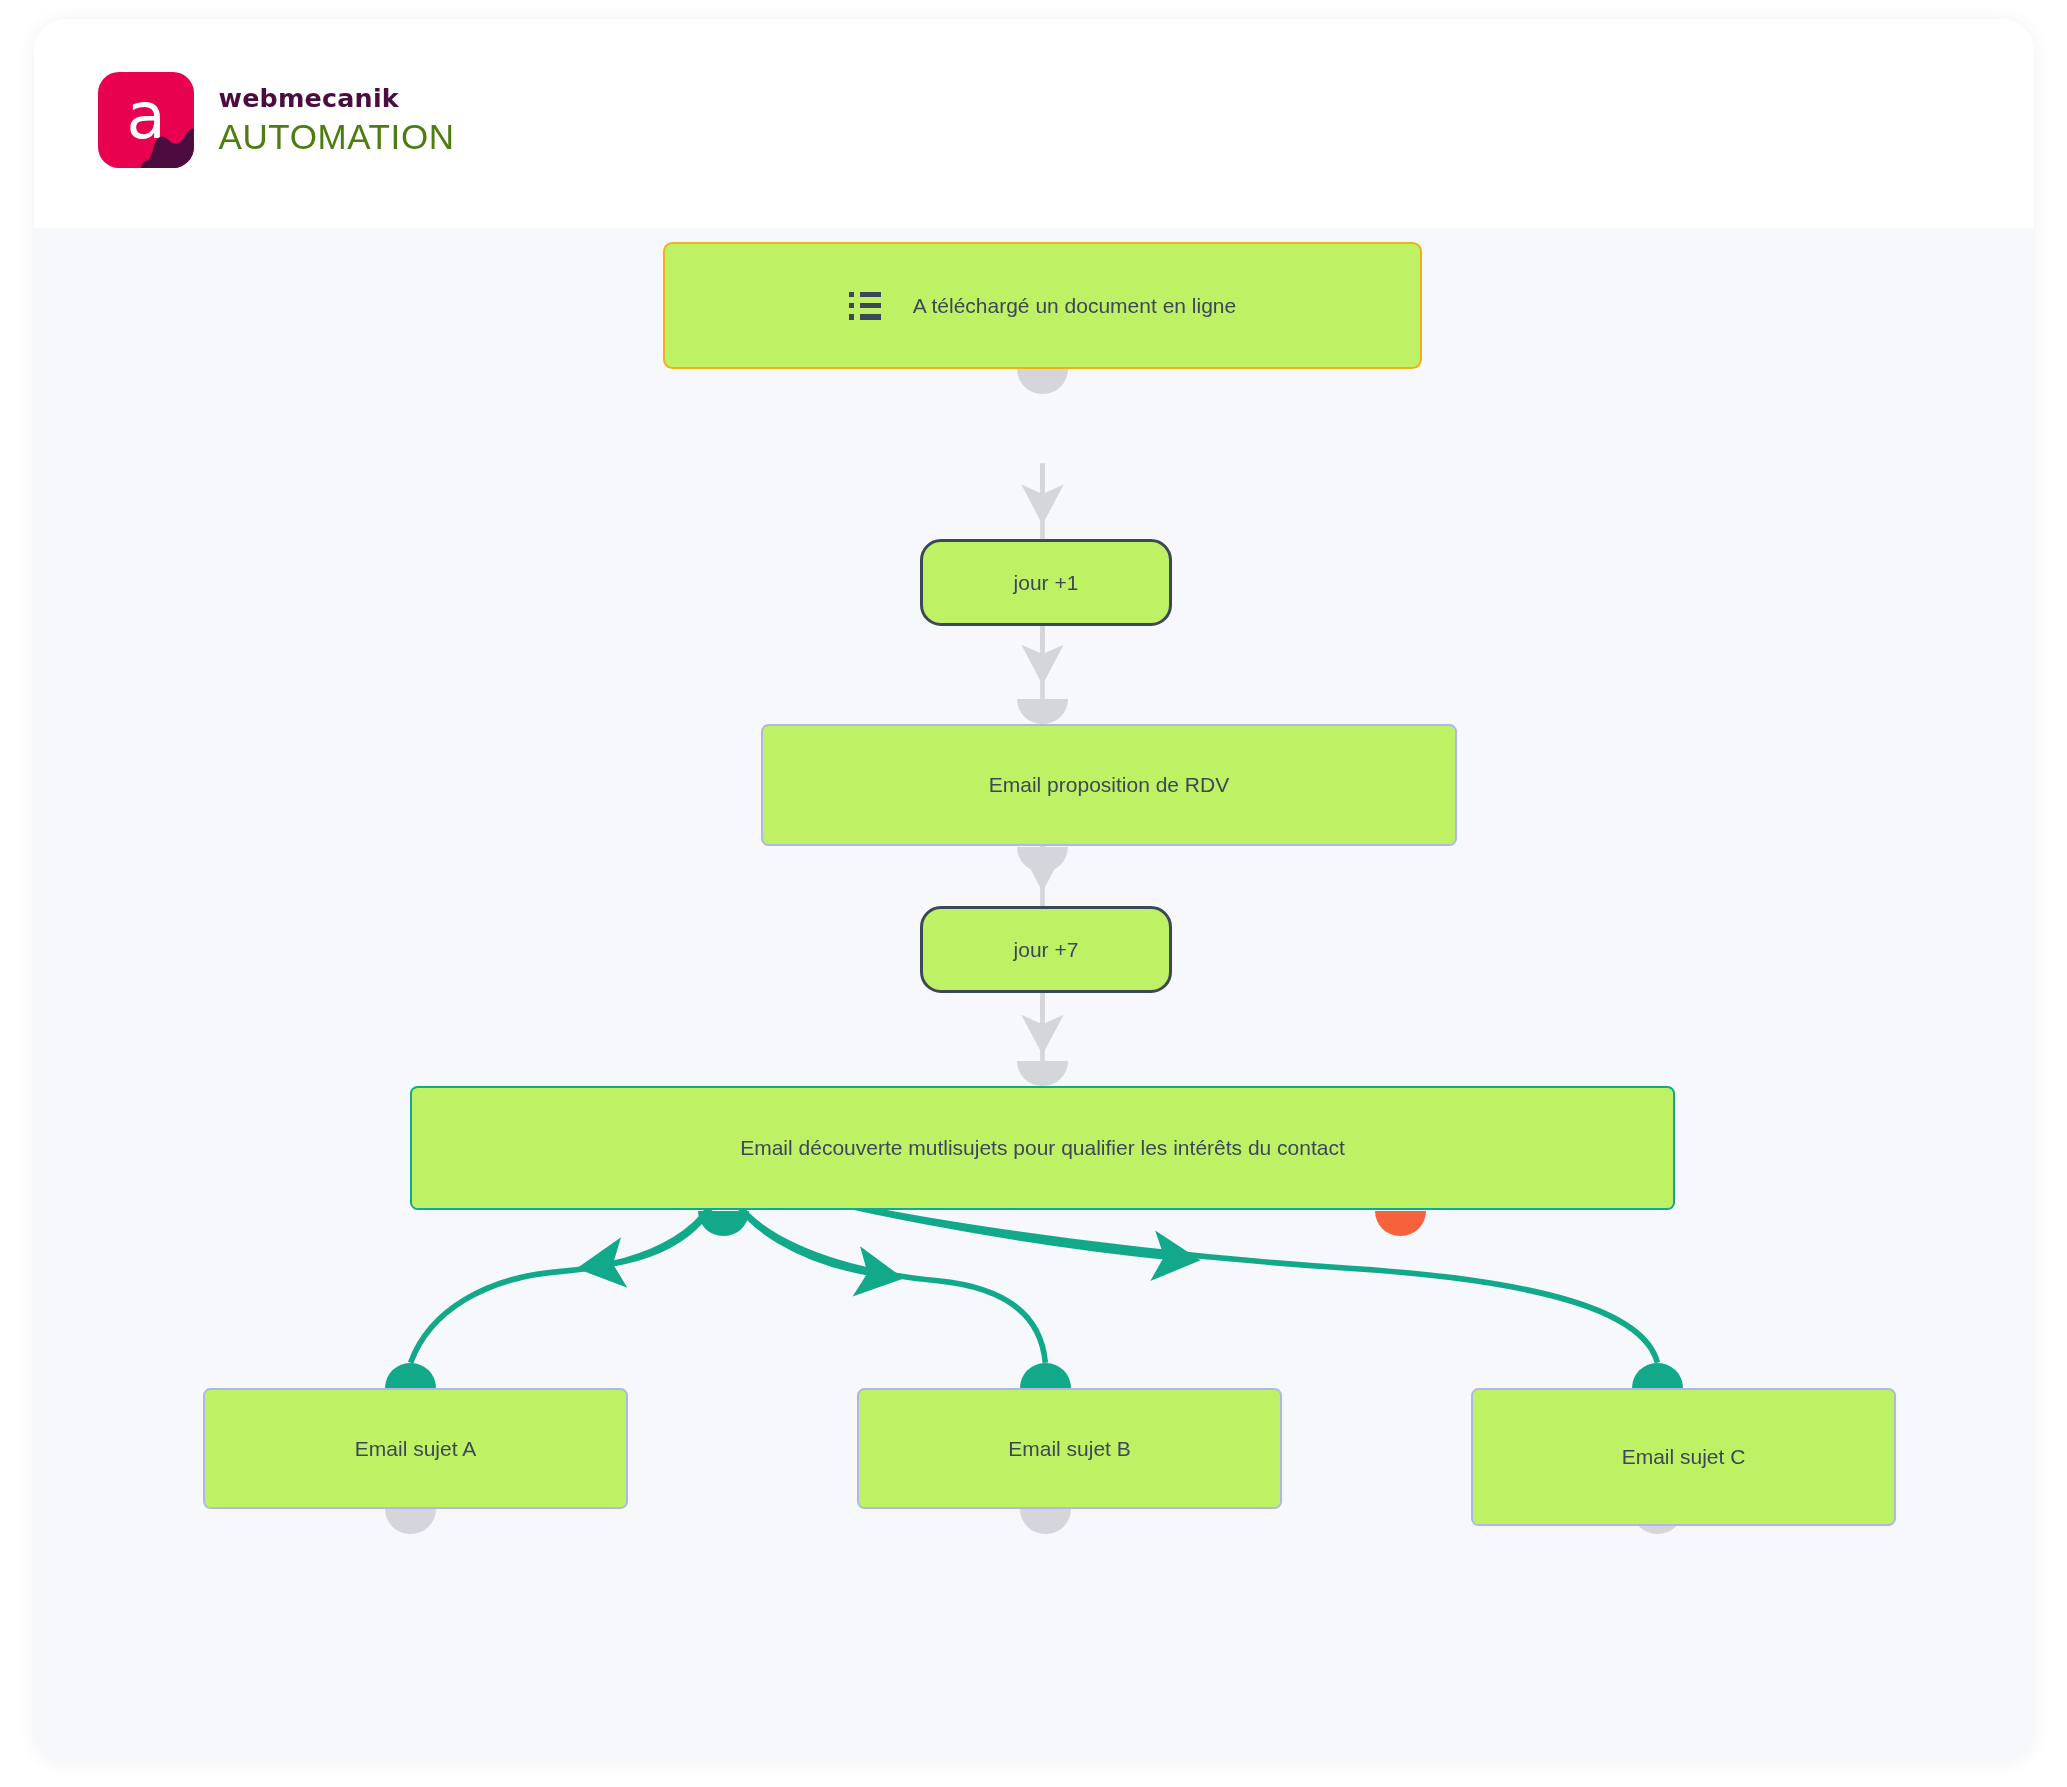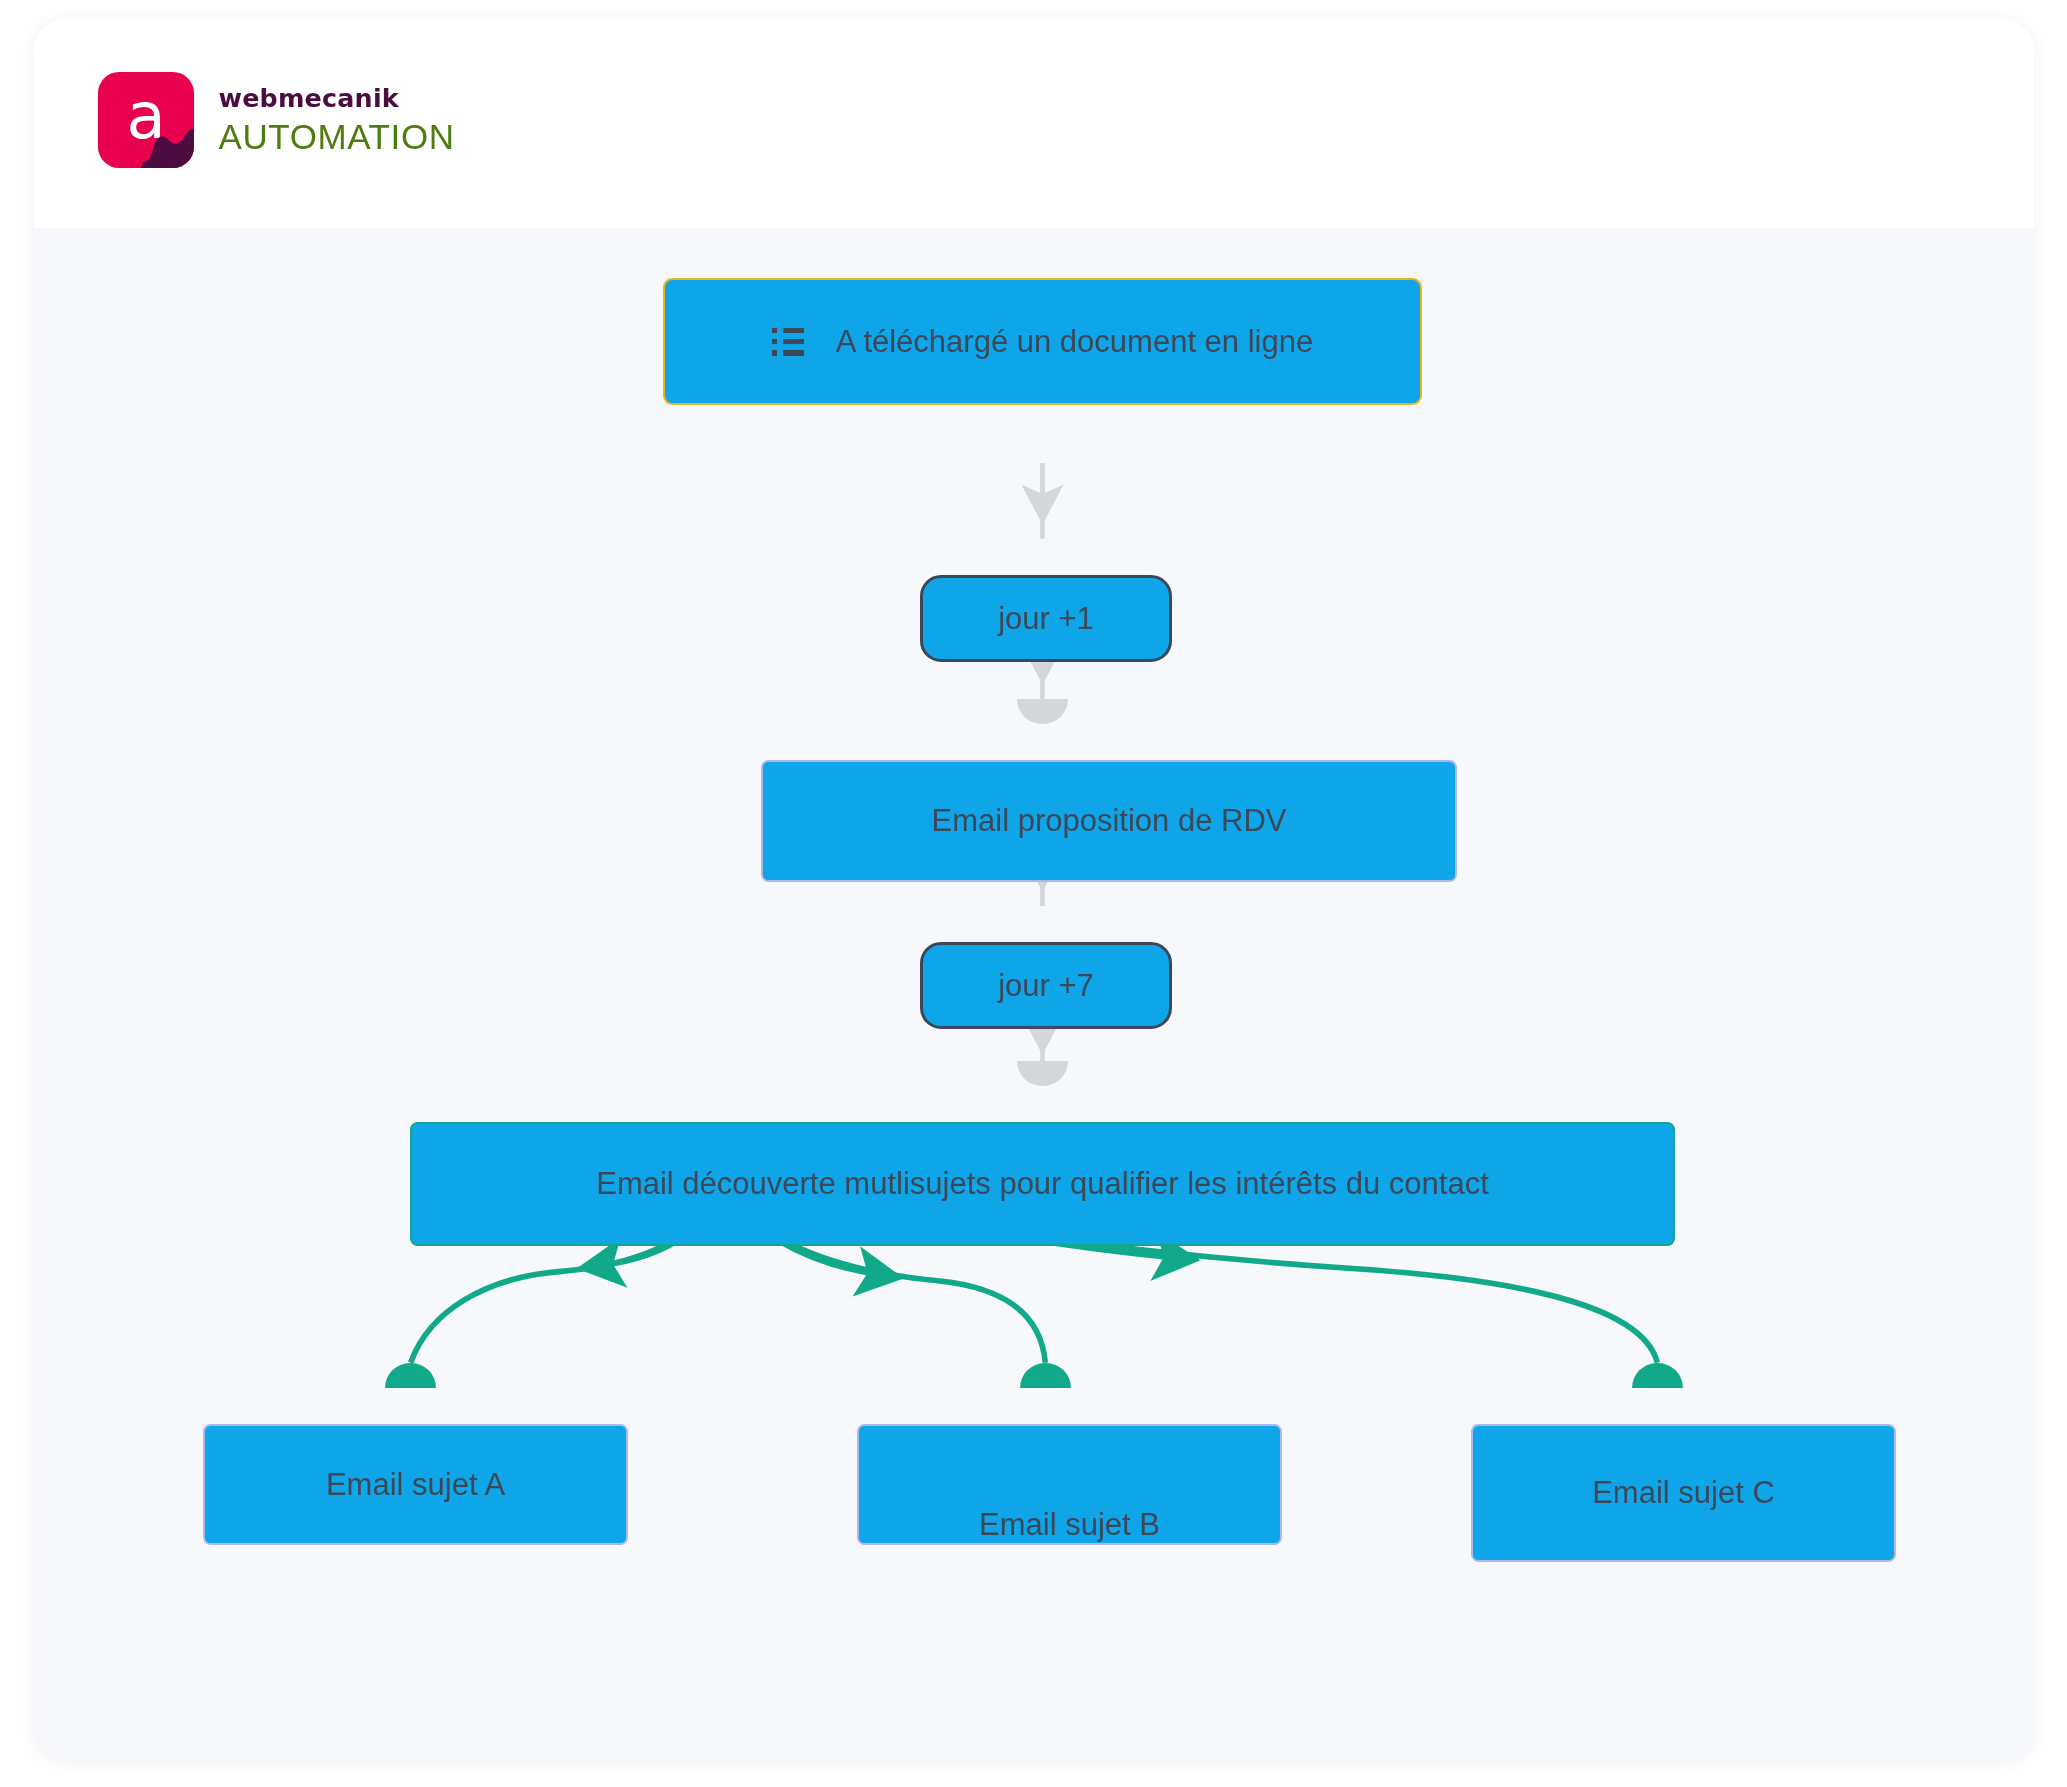--- a/index.html
+++ b/index.html
@@ -116,29 +116,28 @@
     top: 0;
     width: 2000px;
     height: 1533px;
     pointer-events: none;
   }
 
   
   .node {
     position: absolute;
     box-sizing: border-box;
-    background: #0ea5e9;
+    background: #bef264;
     display: flex;
     align-items: center;
     justify-content: center;
     color: #3c4858;
     font-family: "Liberation Sans", sans-serif;
-    font-size: 31px;
+    font-size: 21px;
     z-index: 3;
-    margin-top: 36px;
   }
   .node-trigger {
     border: 2.8px solid #eeb11e;
     border-radius: 9.4px;
   }
   .node-trigger .inner {
     display: flex;
     align-items: center;
     gap: 32px;
   }
@@ -276,21 +275,21 @@
     <div class="conn bottom teal" style="left:664px; top:983px;"></div>
     <div class="conn bottom orange" style="left:1341px; top:983px;"></div>
 
     <div class="conn top teal" style="left:351px; top:1135px;"></div>
     <div class="node node-email" style="left:169px; top:1160px; width:425px; height:121px;">
       <span>Email sujet A</span>
     </div>
     <div class="conn bottom gray" style="left:351px; top:1281px;"></div>
 
     <div class="conn top teal" style="left:986px; top:1135px;"></div>
-    <div class="node node-email" style="left:823px; top:1160px; width:425px; height:121px;align-items:flex-end;">
+    <div class="node node-email" style="left:823px; top:1160px; width:425px; height:121px;">
       <span>Email sujet B</span>
     </div>
     <div class="conn bottom gray" style="left:986px; top:1281px;"></div>
 
     <div class="conn top teal" style="left:1598px; top:1135px;"></div>
     <div class="node node-email" style="left:1437px; top:1160px; width:425px; height:138px;">
       <span>Email sujet C</span>
     </div>
     <div class="conn bottom gray" style="left:1598px; top:1281px;"></div>
 

